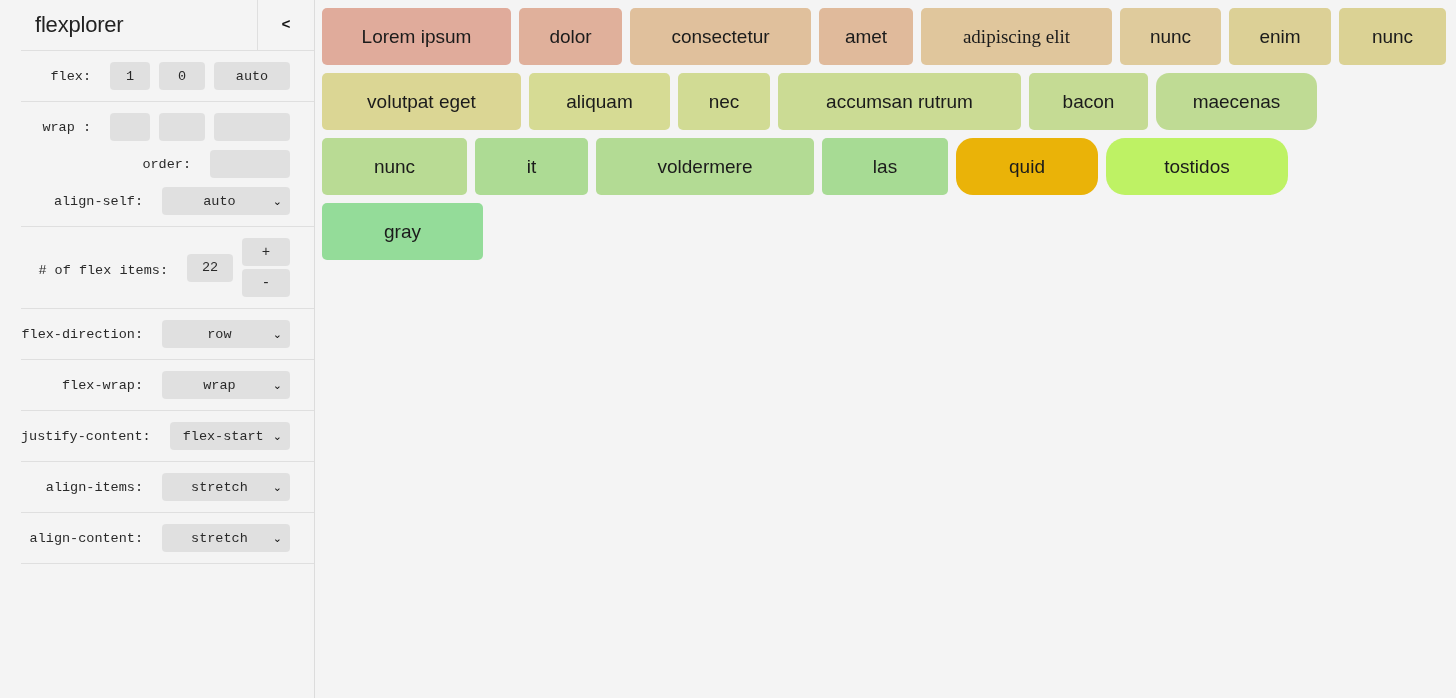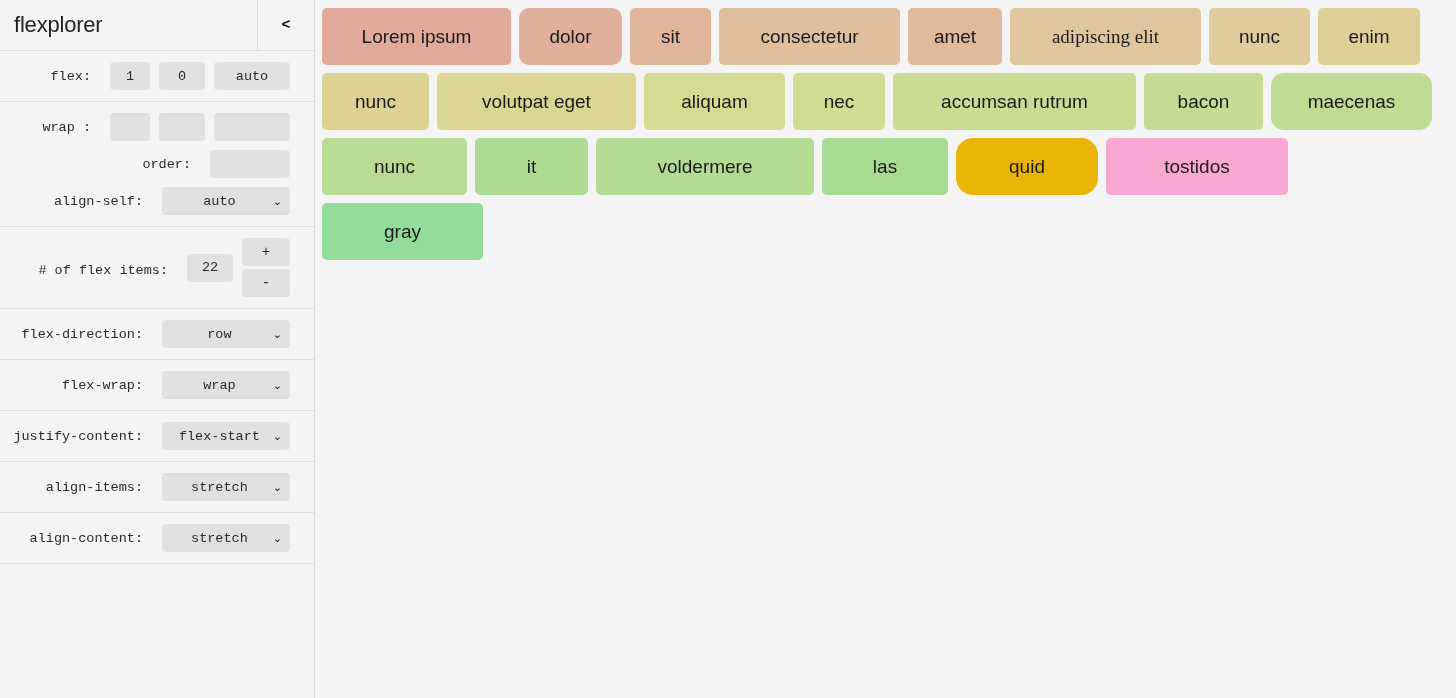--- a/index.html
+++ b/index.html
@@ -11,20 +11,21 @@
   }
   .app { display: flex; width: 1456px; height: 698px; }
 
   
   .sidebar {
     width: 315px; height: 698px;
     background: #f4f4f4;
     border-right: 1px solid #dcdcdc;
     display: flex; flex-direction: column;
     flex: 0 0 315px;
+    padding-left: 21px;
   }
   .sidebar-header {
     height: 51px; flex: 0 0 51px;
     display: flex; align-items: stretch;
     border-bottom: 1px solid #dfdfdf;
   }
   .app-title {
     flex: 1 1 auto;
     display: flex; align-items: center;
     padding-left: 14px;
@@ -236,25 +237,22 @@
       </div>
     </div>
 
   </aside>
 
   <main class="main">
     <div class="flex-container" id="flex-container">
         <div class="flex-item" style="background: rgb(224, 171, 155); width: 189px; flex: 0 0 189px;">
           <span>Lorem ipsum</span>
         </div>
-        <div class="flex-item" style="background: rgb(224, 176, 155); width: 103px; flex: 0 0 103px; border-radius: 10px;">
+        <div class="flex-item" style="background: rgb(224, 176, 155); width: 103px; flex: 0 0 103px;">
           <span>dolor</span>
-        </div>
-        <div class="flex-item" style="background: rgb(224, 181, 155); width: 81px; flex: 0 0 81px;">
-          <span>sit</span>
         </div>
         <div class="flex-item" style="background: rgb(224, 192, 156); width: 181px; flex: 0 0 181px;">
           <span>consectetur</span>
         </div>
         <div class="flex-item" style="background: rgb(224, 186, 155); width: 94px; flex: 0 0 94px;">
           <span>amet</span>
         </div>
         <div class="flex-item" style="background: rgb(224, 198, 156); width: 191px; flex: 0 0 191px; font-family: Liberation Serif, serif;">
           <span>adipiscing elit</span>
         </div>
@@ -293,21 +291,21 @@
         </div>
         <div class="flex-item" style="background: rgb(179, 219, 148); width: 218px; flex: 0 0 218px;">
           <span>voldermere</span>
         </div>
         <div class="flex-item" style="background: rgb(167, 219, 148); width: 126px; flex: 0 0 126px;">
           <span>las</span>
         </div>
         <div class="flex-item" style="background: #eab308; width: 142px; flex: 0 0 142px; border-radius: 17px;">
           <span>quid</span>
         </div>
-        <div class="flex-item" style="background: #f9a8d4; width: 182px; flex: 0 0 182px;">
+        <div class="flex-item" style="background: #bef264; width: 182px; flex: 0 0 182px; border-radius: 19px;">
           <span>tostidos</span>
         </div>
         <div class="flex-item" style="background: rgb(148, 220, 153); width: 161px; flex: 0 0 161px;">
           <span>gray</span>
         </div>
       </div>
   </main>
 
 </div>
 

